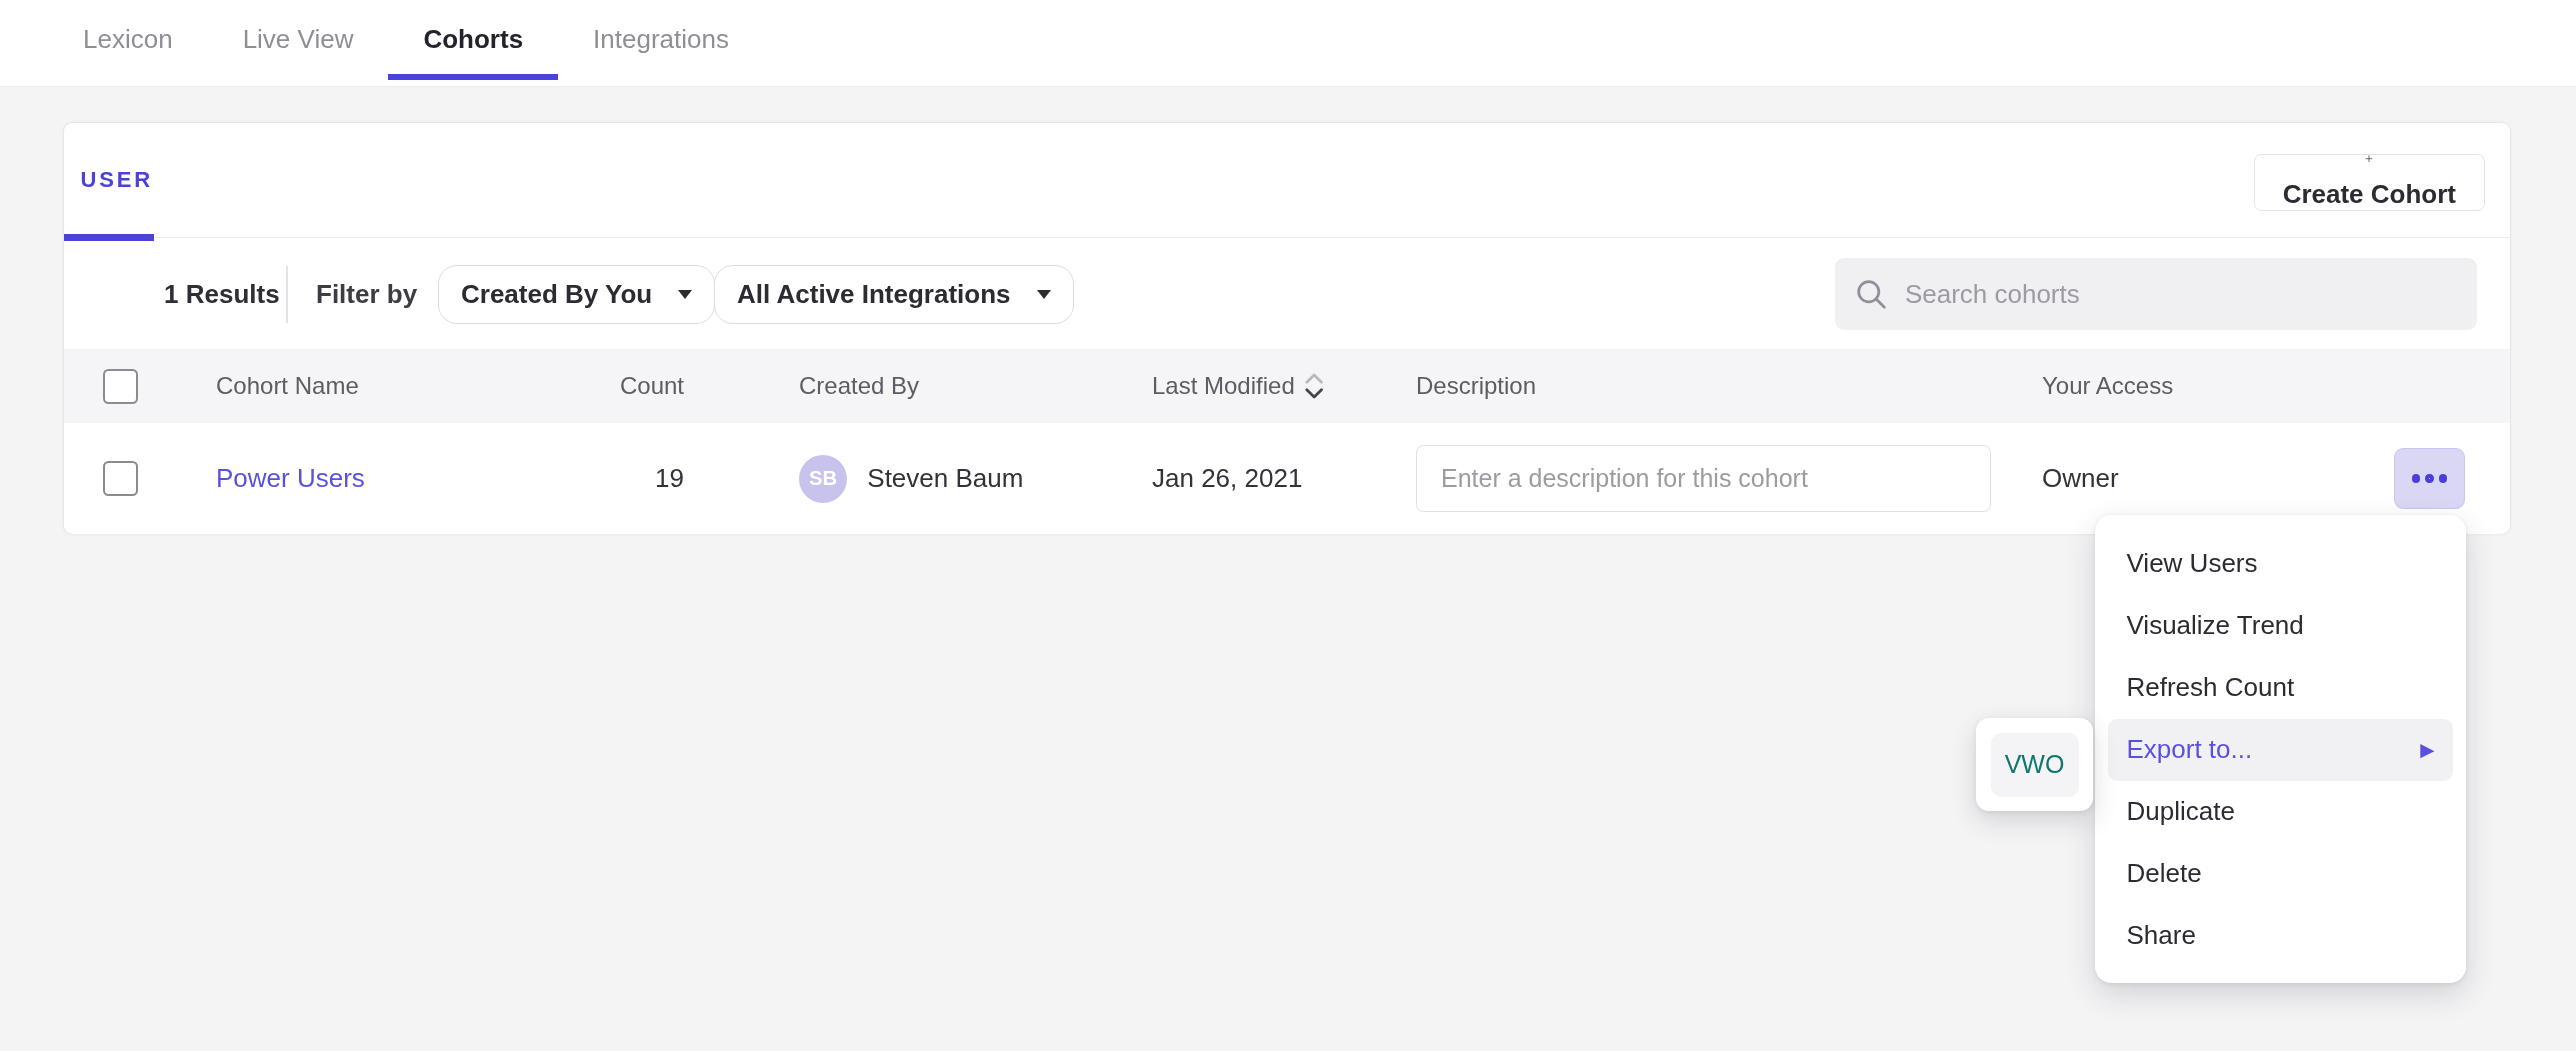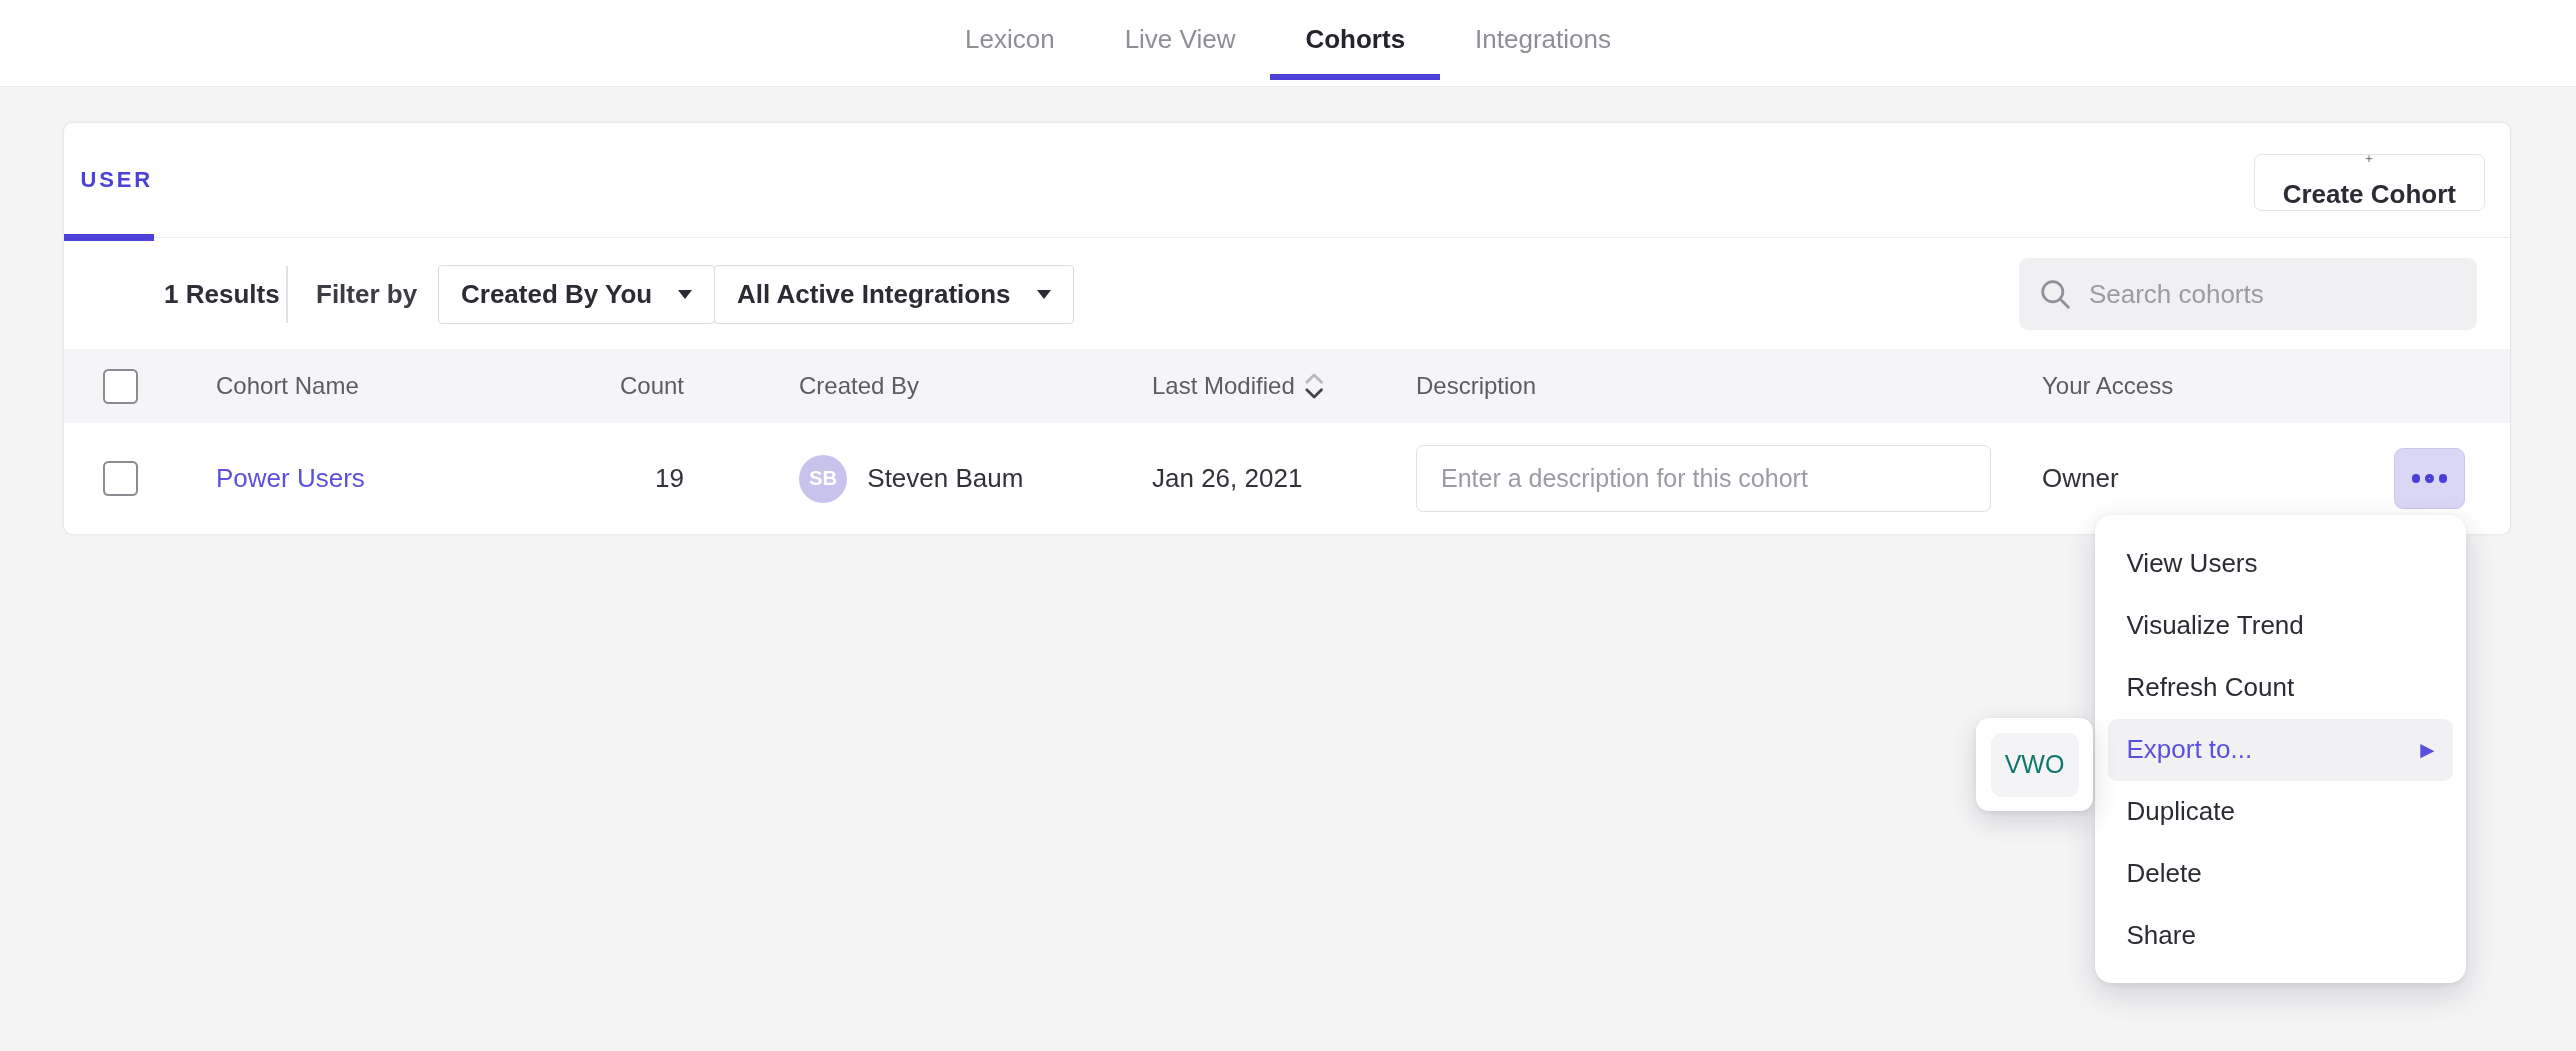--- a/index.html
+++ b/index.html
@@ -1,21 +1,21 @@
 <!DOCTYPE html>
 <html style="font-size:15px"><head>
 <meta charset="utf-8">
 <style>
   * { margin:0; padding:0; box-sizing:border-box; }
   html,body { background:#f4f4f5; font-family:"Liberation Sans", sans-serif; }
   #stage { position:relative; width:2576px; height:1051px; overflow:hidden; background:#f4f4f5; }
 
   
   .topnav { position:absolute; left:0; top:0; width:2576px; height:87px; background:#ffffff;
-            border-bottom:1.8px solid #ececee; display:flex; justify-content:center; }
+            border-bottom:1.8px solid #ececee; display:flex; justify-content:flex-start;padding-left:48px; }
   .topnav-inner { display:flex; align-items:center; height:100%; padding-bottom:7.4px; }
   .nav-item { position:relative; height:100%; display:flex; align-items:center; padding:0 35px;
               font-size:26px; color:#8e8e96; cursor:pointer; }
   .nav-item.active { color:#23232b; font-weight:bold; }
   .nav-underline { position:absolute; left:0; right:0; bottom:-1.8px; height:6.5px; background:#4c41d9; }
 
   
   .card { position:absolute; left:63px; top:122px; width:2448px; height:412px; background:#ffffff;
           border:0.9px solid #e7e7ea; border-radius:9.2px; box-shadow:0 0.9px 2.8px rgba(30,30,40,0.05); }
 
@@ -26,27 +26,27 @@
 
   .create-btn { position:absolute; right:25px; top:31px; height:57px; padding:0 28px; background:#ffffff;
                 border:1.8px solid #e3e3e6; border-radius:7.4px; display:flex; align-items:center; gap:16.6px;
                 font-size:26px; font-weight:600; color:#2b2b33; cursor:pointer;flex-direction:column; }
 
   
   .filter-row { position:absolute; left:0; top:115px; right:0; height:112px; display:flex; align-items:center; }
   .results-count { position:absolute; left:100px; font-size:26px; font-weight:bold; color:#2e2e36; }
   .v-divider { position:absolute; left:222px; top:28px; height:57px; width:1.8px; background:#e2e2e6; }
   .filter-by { position:absolute; left:252px; font-size:26px; font-weight:600; color:#3c3c44; }
-  .dropdown { position:absolute; top:27px; height:59px; border:1.8px solid #dcdce0; border-radius:4px;
+  .dropdown { position:absolute; top:27px; height:59px; border:1.8px solid #dcdce0; border-radius:19px;
               background:#fff; display:flex; align-items:center; padding:4px 22px; gap:26px;
               font-size:26px; font-weight:bold; color:#2b2b33; cursor:pointer; }
   .dd1 { left:374px; } .dd2 { left:650px; }
   .caret { width:0; height:0; border-left:7.4px solid transparent; border-right:7.4px solid transparent;
            border-top:9.2px solid #2b2b33; }
-  .search-box { position:absolute; right:33px; top:20.3px; width:458px; height:72px; background:#f0f0f2;
+  .search-box { position:absolute; right:33px; top:20.3px; width:642px; height:72px; background:#f0f0f2;
                 border-radius:9.2px; display:flex; align-items:center; padding:0 20.3px; gap:16.6px; }
   .search-input { border:none; outline:none; background:transparent; flex:1; font-size:26px; color:#2b2b33;
                   font-family:"Liberation Sans", sans-serif; }
   .search-input::placeholder { color:#9b9ba3; }
 
   
   .thead { position:absolute; left:0; top:226px; right:0; height:74px; background:#f5f5f7; display:flex;
            align-items:center; font-size:24px; color:#5c5c64; }
   .trow { position:absolute; left:0; top:300px; right:0; height:111px; background:#fff; display:flex;
           align-items:center; font-size:26px; color:#32323a; border-radius:0 0 9.2px 9.2px; }

